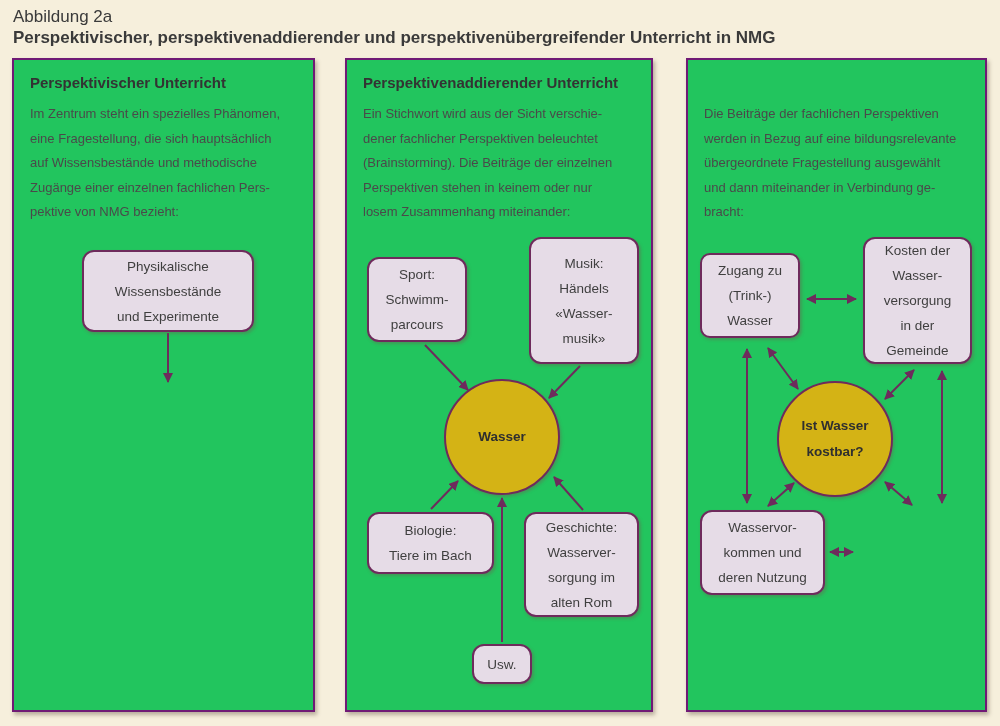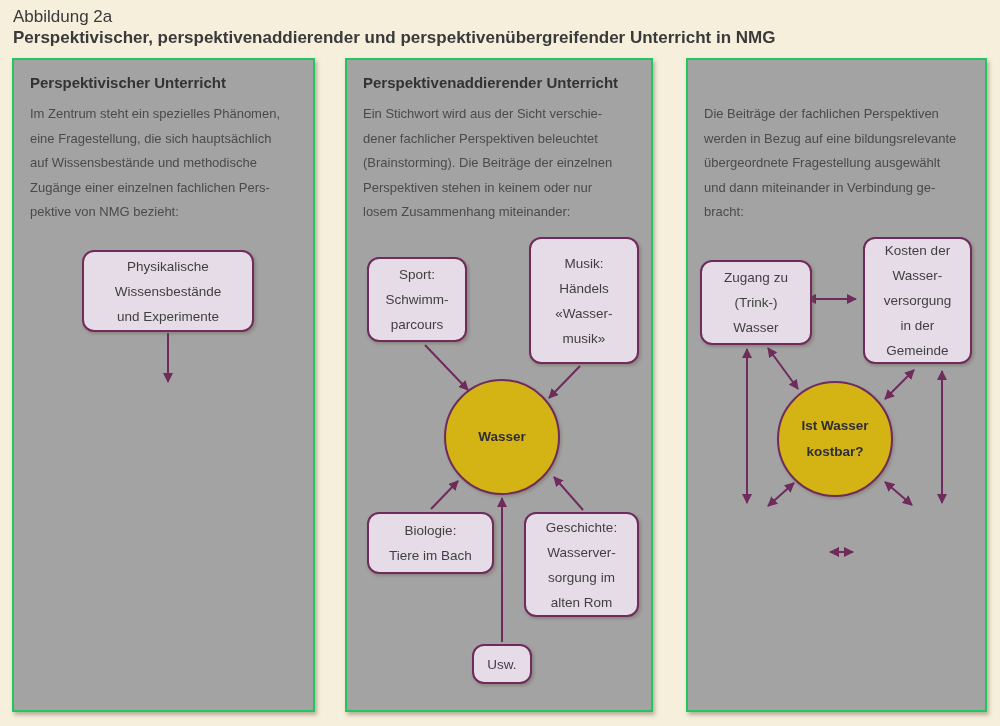--- a/index.html
+++ b/index.html
@@ -13,22 +13,22 @@
   }
   .stage { position:absolute; inset:0; width:1000px; height:726px; }
 
   .hdr { position:absolute; left:13px; font-size:17px; color:#3a3a3a; }
   .hdr1 { top:7px; font-weight:400; }
   .hdr2 { top:28px; font-weight:700; }
 
   .panel {
     position:absolute;
     top:58px; height:654px;
-    background:#a3a3a3;
-    border:2px solid #22c55e;
+    background:#22c55e;
+    border:2px solid #701a75;
     box-shadow: 2px 3px 4px rgba(110,95,80,0.45);
   }
   .panel-1 { left:12px;  width:303px; }
   .panel-2 { left:345px; width:308px; }
   .panel-3 { left:686px; width:301px; }
 
   .panel-title {
     position:absolute; left:16px; top:14px; right:4px;
     font-size:15px; font-weight:700; color:#333333;
   }
@@ -69,21 +69,21 @@
 
   
   .p2-sport      { left:20px;  top:197px; width:100px; height:85px; }
   .p2-musik      { left:182px; top:177px; width:110px; height:127px; }
   .p2-circle     { left:97px;  top:319px; width:116px; height:116px; }
   .p2-biologie   { left:20px;  top:452px; width:127px; height:62px; }
   .p2-geschichte { left:177px; top:452px; width:115px; height:105px; }
   .p2-usw        { left:125px; top:584px; width:60px;  height:40px; }
 
   
-  .p3-zugang     { left:12px;  top:200px; width:112px; height:85px; }
+  .p3-zugang     { left:12px;  top:193px; width:100px; height:85px;border-radius:10px; }
   .p3-kosten     { left:175px; top:177px; width:109px; height:127px; }
   .p3-circle     { left:89px;  top:321px; width:116px; height:116px; }
   .p3-wasservor  { left:12px;  top:450px; width:125px; height:85px; }
   .p3-wasserals  { left:170px; top:450px; width:114px; height:85px; }
 </style>
 </head>
 <body>
 
 <div class="stage">
 
@@ -186,15 +186,20 @@
       <span>Kosten der
 Wasser-
 versorgung
 in der
 Gemeinde</span>
     </div>
     <div class="circle-node p3-circle">
       <span>Ist Wasser
 kostbar?</span>
     </div>
+    <div class="node p3-wasservor">
+      <span>Wasservor-
+kommen und
+deren Nutzung</span>
+    </div>
   </div>
 
 </div>
 
 </body></html>

